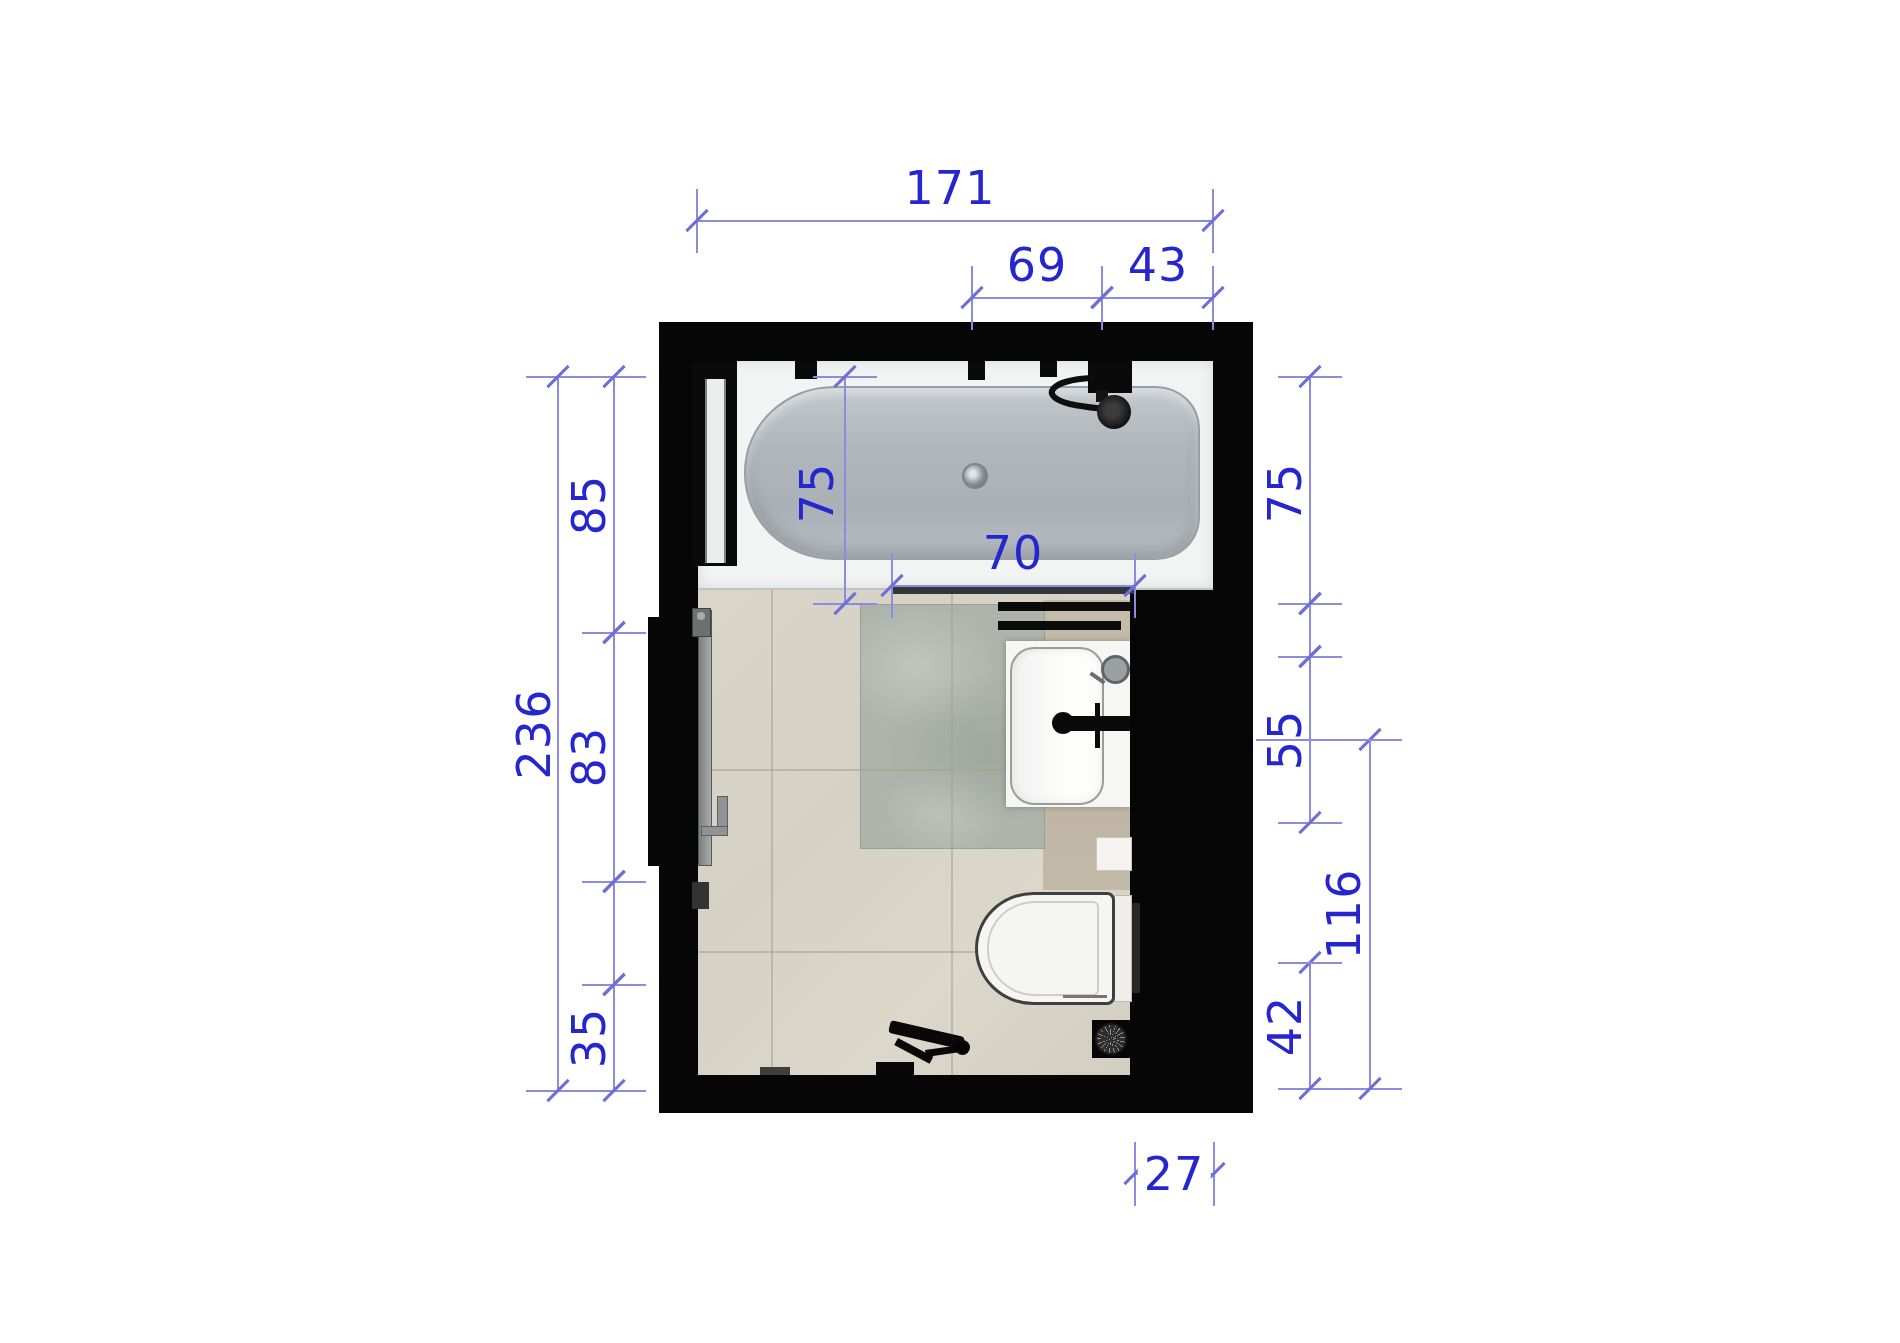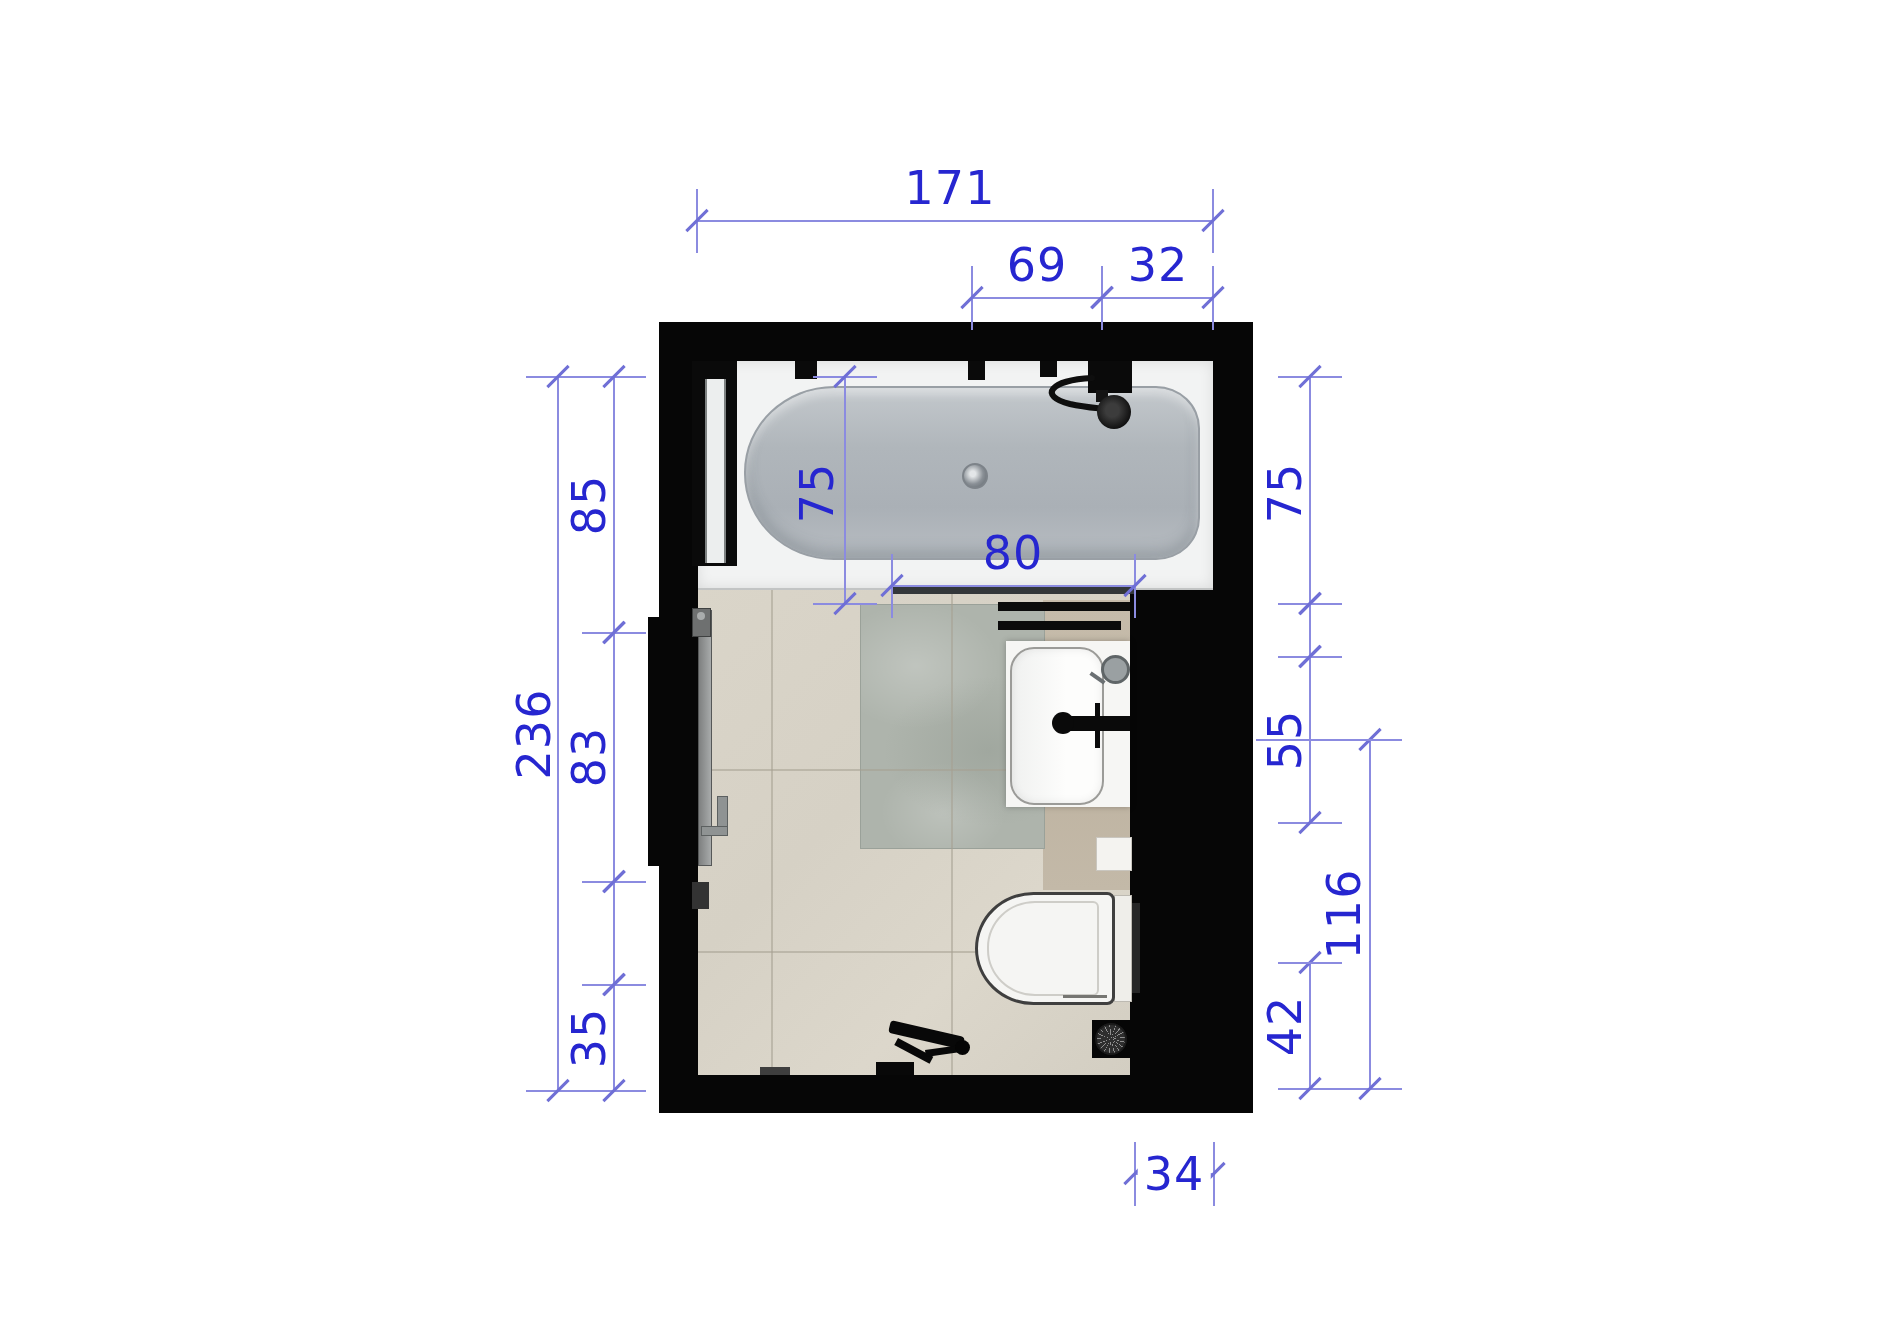--- a/index.html
+++ b/index.html
@@ -176,33 +176,33 @@
       <div class="dim-line" style="left: 971px; top: 250px; width: 2px; height: 64px;"></div>
       <div class="dim-slash" style="left: 957px; top: 280px;"></div>
       <div class="dim-line" style="left: 1101px; top: 250px; width: 2px; height: 64px;"></div>
       <div class="dim-slash" style="left: 1087px; top: 280px;"></div>
       <div class="dim-label" style="left: 1037px; top: 249px;">69</div>
       <div class="dim-line" style="left: 1102px; top: 281px; width: 111px; height: 2px;"></div>
       <div class="dim-line" style="left: 1101px; top: 250px; width: 2px; height: 64px;"></div>
       <div class="dim-slash" style="left: 1087px; top: 280px;"></div>
       <div class="dim-line" style="left: 1212px; top: 250px; width: 2px; height: 64px;"></div>
       <div class="dim-slash" style="left: 1198px; top: 280px;"></div>
-      <div class="dim-label" style="left: 1158px; top: 249px;">32</div>
+      <div class="dim-label" style="left: 1158px; top: 249px;">43</div>
       <div class="dim-line" style="left: 892px; top: 569px; width: 243px; height: 2px;"></div>
       <div class="dim-line" style="left: 891px; top: 538px; width: 2px; height: 64px;"></div>
       <div class="dim-slash" style="left: 877px; top: 568px;"></div>
       <div class="dim-line" style="left: 1134px; top: 538px; width: 2px; height: 64px;"></div>
       <div class="dim-slash" style="left: 1120px; top: 568px;"></div>
-      <div class="dim-label" style="left: 1013px; top: 537px;">80</div>
+      <div class="dim-label" style="left: 1013px; top: 537px;">70</div>
       <div class="dim-line" style="left: 1135px; top: 1157px; width: 79px; height: 2px;"></div>
       <div class="dim-line" style="left: 1134px; top: 1126px; width: 2px; height: 64px;"></div>
       <div class="dim-slash" style="left: 1120px; top: 1156px;"></div>
       <div class="dim-line" style="left: 1213px; top: 1126px; width: 2px; height: 64px;"></div>
       <div class="dim-slash" style="left: 1199px; top: 1156px;"></div>
-      <div class="dim-label online" style="left: 1174px; top: 1158px;">34</div>
+      <div class="dim-label online" style="left: 1174px; top: 1158px;">27</div>
       <div class="dim-line" style="left: 557px; top: 361px; width: 2px; height: 714px;"></div>
       <div class="dim-line" style="left: 526px; top: 360px; width: 64px; height: 2px;"></div>
       <div class="dim-slash" style="left: 543px; top: 359px;"></div>
       <div class="dim-line" style="left: 526px; top: 1074px; width: 64px; height: 2px;"></div>
       <div class="dim-slash" style="left: 543px; top: 1073px;"></div>
       <div class="dim-label rot" style="left: 534px; top: 718px;">236</div>
       <div class="dim-line" style="left: 613px; top: 361px; width: 2px; height: 256px;"></div>
       <div class="dim-line" style="left: 582px; top: 360px; width: 64px; height: 2px;"></div>
       <div class="dim-slash" style="left: 599px; top: 359px;"></div>
       <div class="dim-line" style="left: 582px; top: 616px; width: 64px; height: 2px;"></div>

